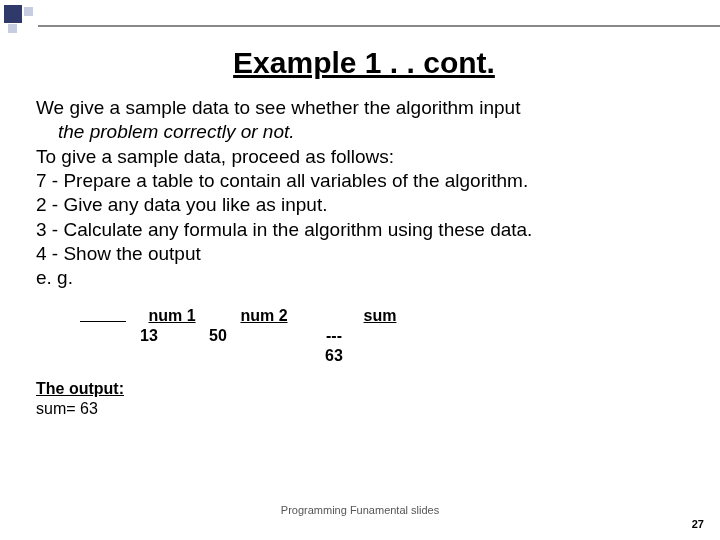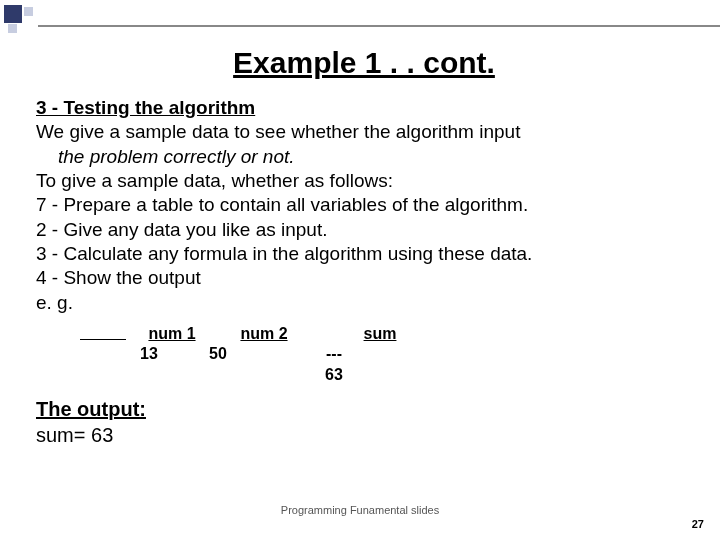--- a/index.html
+++ b/index.html
@@ -53,21 +53,21 @@
   }
   .section-head {
     font-weight: bold;
     text-decoration: underline;
   }
   .indent {
     padding-left: 22px;
     font-style: italic;
   }
   .trace-table {
-    margin-top: 9px;
+    margin-top: 15px;
     margin-left: 44px;
     font-size: 16px;
     font-weight: bold;
   }
   .trace-row {
     display: flex;
   }
   .trace-cell {
     text-align: center;
   }
@@ -81,21 +81,21 @@
     content: "";
     display: inline-block;
     width: 46px;
     border-bottom: 1px solid #000;
     margin-right: 0;
     transform: translateY(-4px);
   }
   .trace-head { align-items: flex-end; }
   .output-block {
     margin-top: 12px;
-    font-size: 20px;
+    font-size: 16px;
   }
   .output-head {
     font-weight: bold;
     text-decoration: underline;
   }
   .footer-center {
     position: absolute;
     bottom: 24px; left: 0; width: 100%;
     text-align: center;
     font-size: 11px;
@@ -116,24 +116,23 @@
 <div class="corner-deco">
   <div class="big"></div>
   <div class="small"></div>
   <div class="small2"></div>
 </div>
 <div class="top-rule"></div>
 
 <h1 class="slide-title">Example 1 . . cont.</h1>
 
 <div class="content">
-  <div class="section-head">3 - Testing the algorithm</div>
   <div>We give a sample data to see whether the algorithm input</div>
   <div class="indent">the problem correctly or not.</div>
-  <div>To give a sample data, whether as follows:</div>
+  <div>To give a sample data, proceed as follows:</div>
   <div>7 - Prepare a table to contain all variables of the algorithm.</div>
   <div>2 - Give any data you like as input.</div>
   <div>3 - Calculate any formula in the algorithm using these data.</div>
   <div>4 - Show the output</div>
   <div>e. g.</div>
 
   <div class="trace-table">
     <div class="trace-row trace-head">
       <div class="trace-cell c-num1">num 1</div>
       <div class="trace-cell c-num2">num 2</div>

